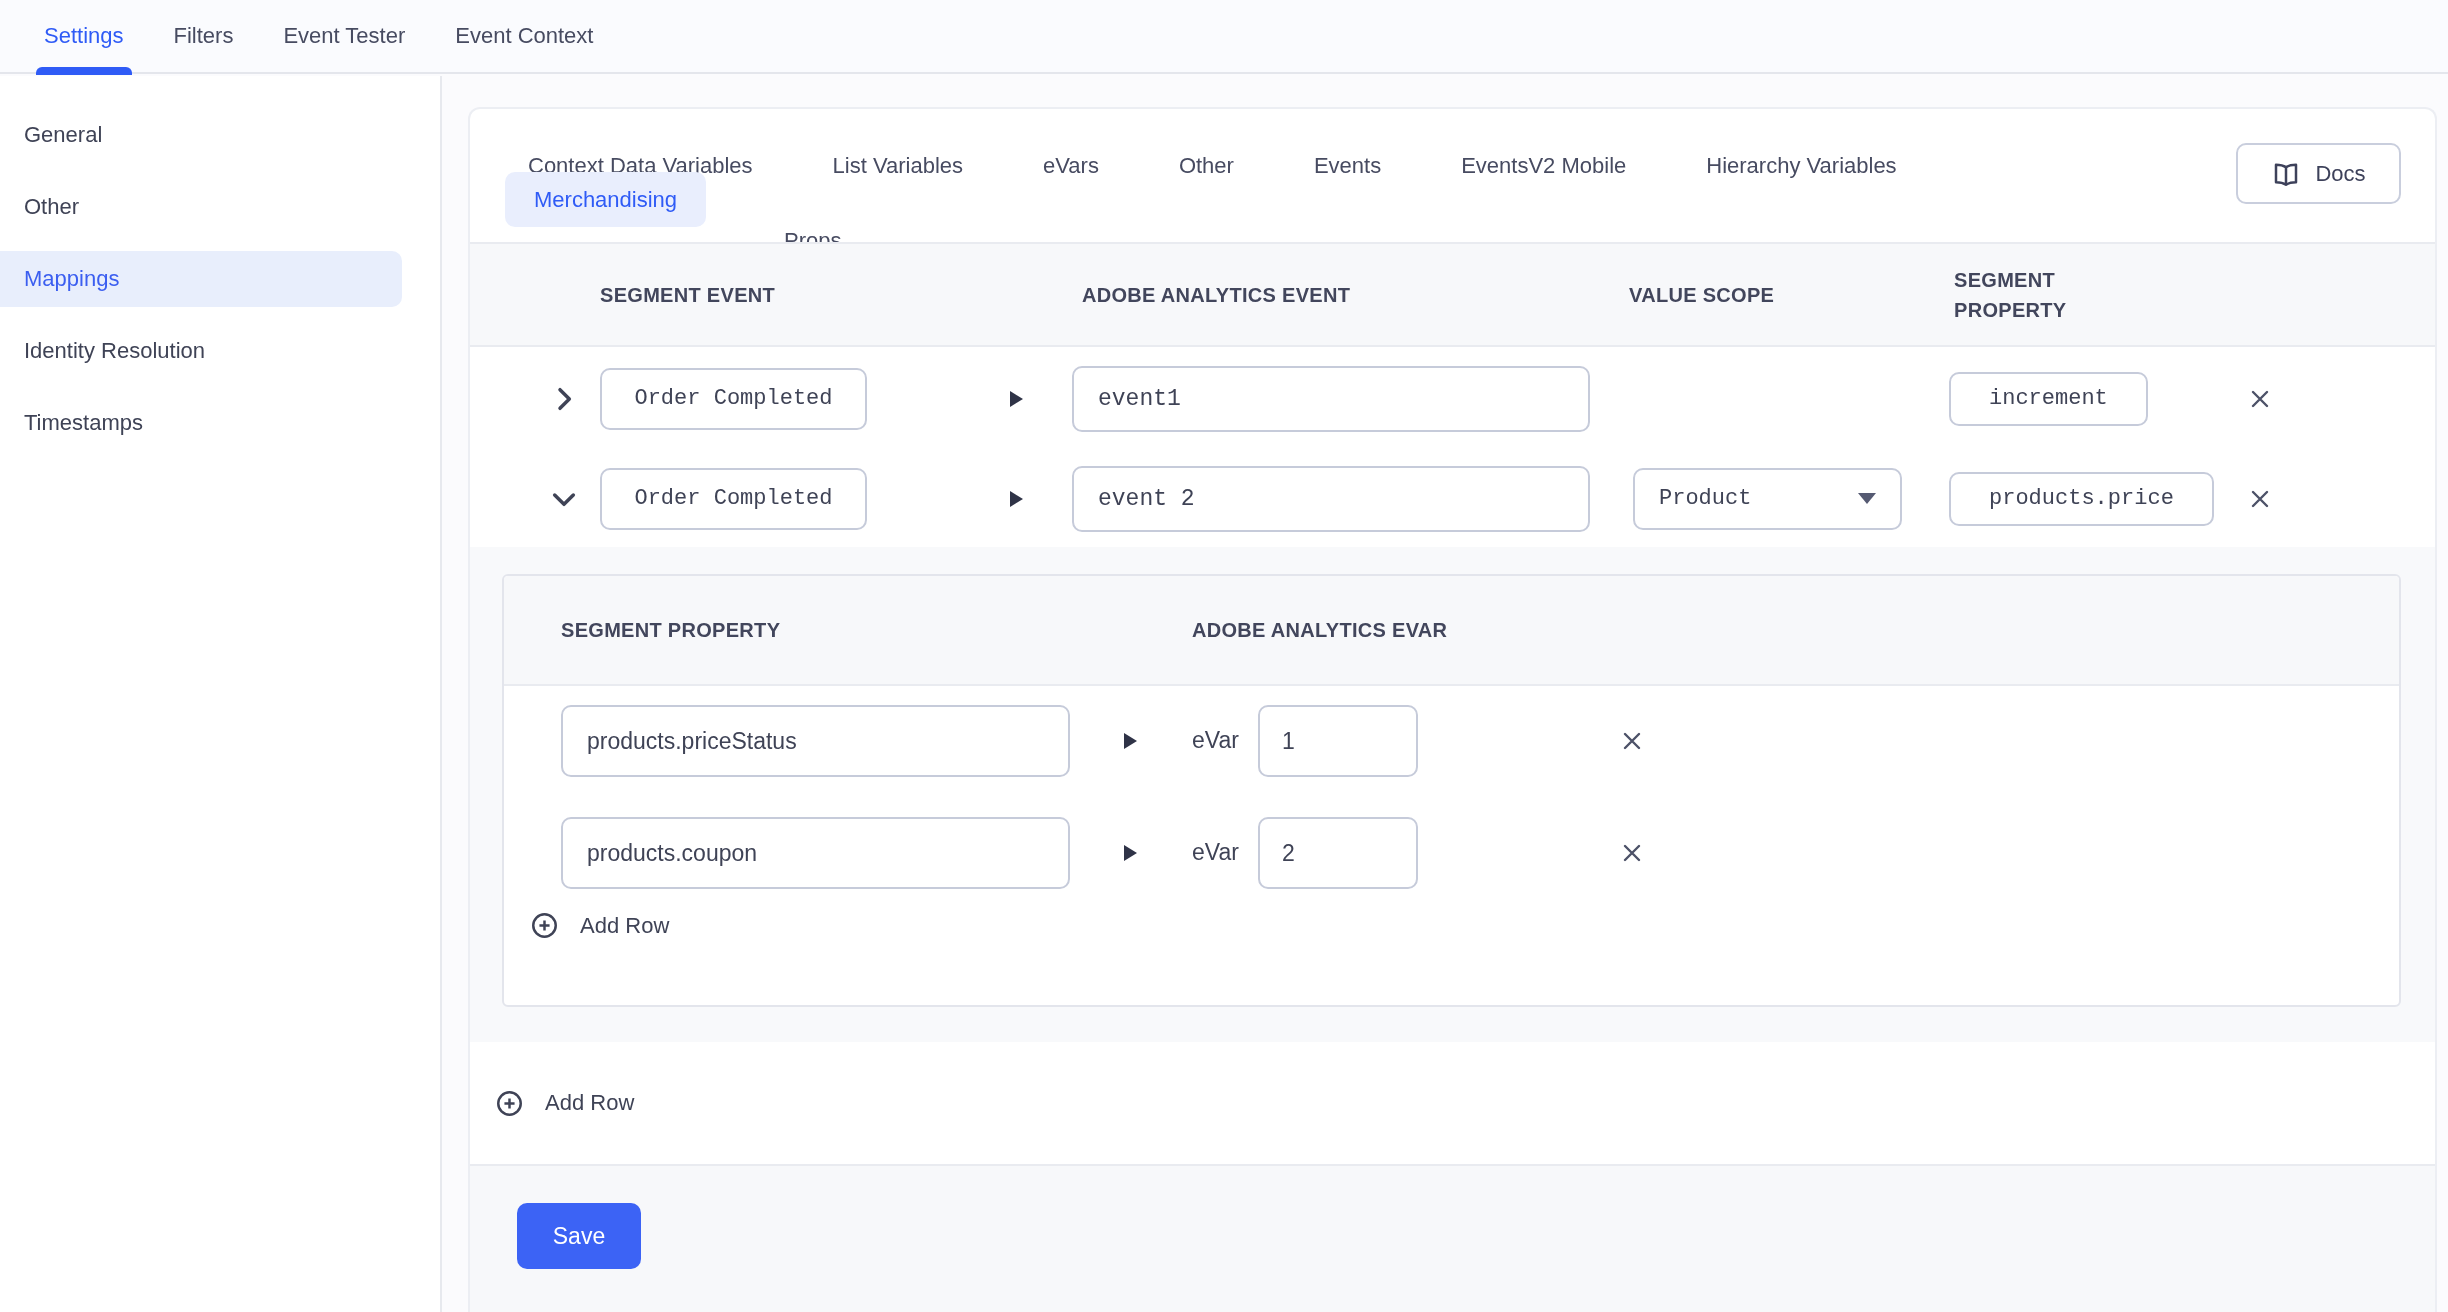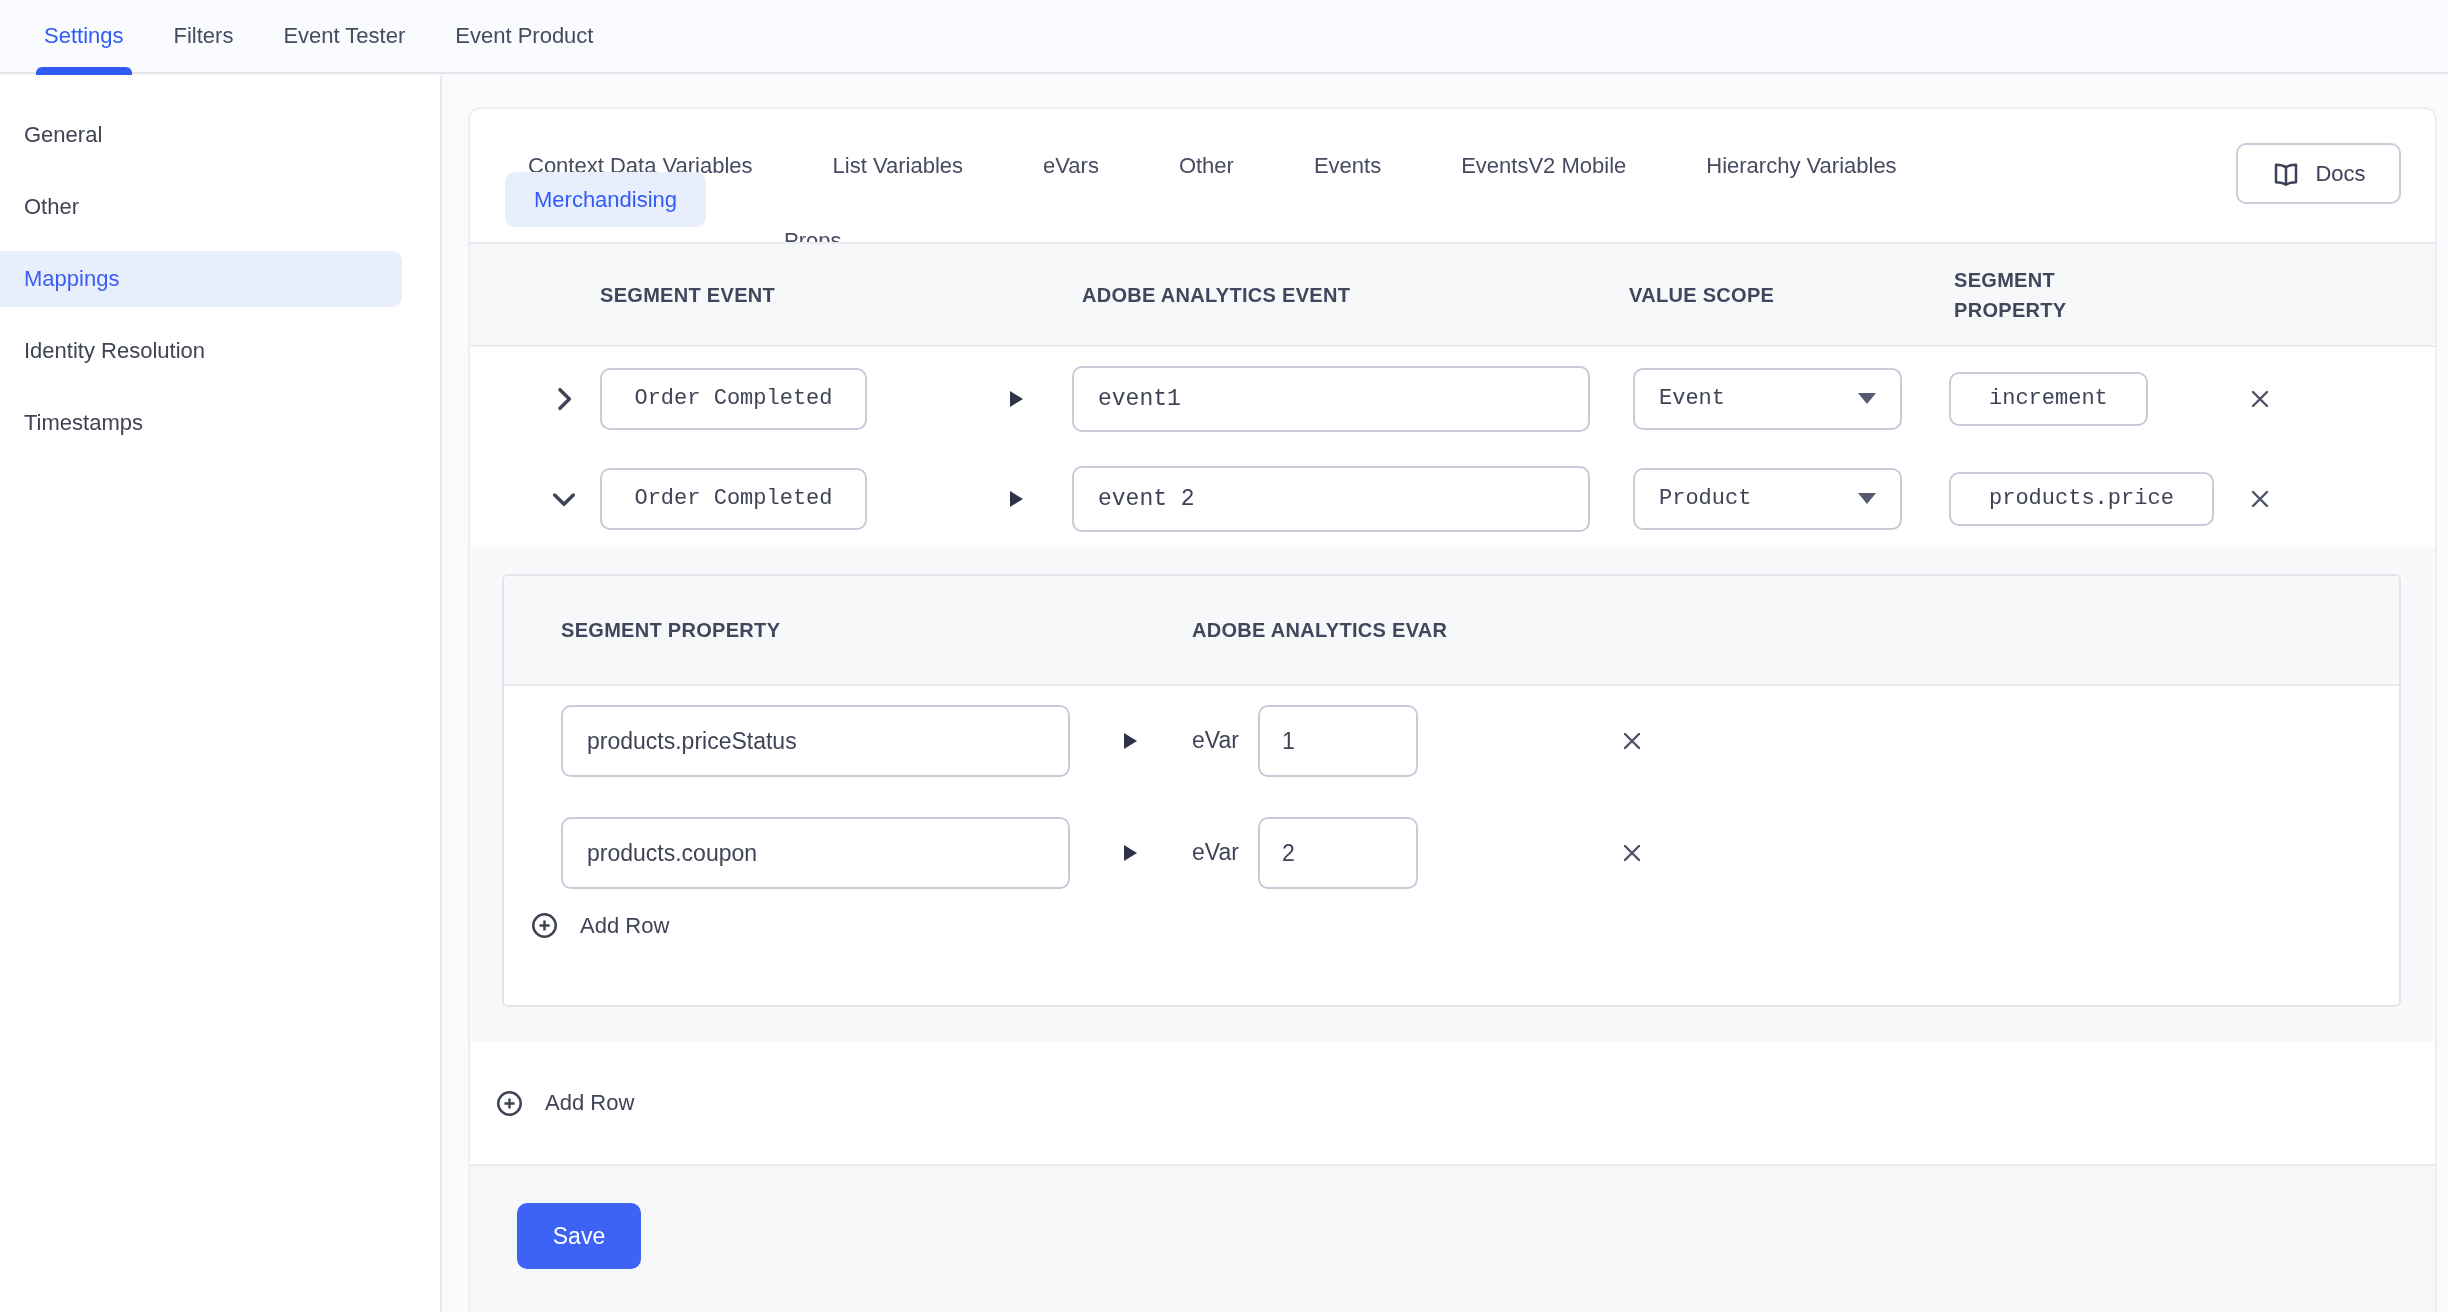--- a/index.html
+++ b/index.html
@@ -147,21 +147,21 @@
       <span>Settings</span>
       <span class="nav-underline"></span>
     </div>
     <div class="topnav-item">
       <span>Filters</span>
     </div>
     <div class="topnav-item">
       <span>Event Tester</span>
     </div>
     <div class="topnav-item">
-      <span>Event Product</span>
+      <span>Event Context</span>
     </div>
   </div>
 
   <div class="sidebar">
     <div class="side-item">
 
       <span class="side-label">General</span>
     </div>
     <div class="side-item">
 
@@ -212,24 +212,20 @@
         <span class="th c4">SEGMENT PROPERTY</span>
       </div>
 
       <div class="trow r1">
         <svg class="vc chev" viewBox="0 0 24 24" fill="none" stroke="#3f4356" stroke-width="2.6" stroke-linecap="round" stroke-linejoin="round">
             <polyline points="9 5 16 12 9 19"></polyline>
           </svg>
         <div class="vc btn-box">Order Completed</div>
         <span class="vc tri-right"></span>
         <input class="vc txt-input" value="event1" style="">
-        <div class="vc select-box">
-          <span>Event</span>
-          <span class="caret-down"></span>
-        </div>
         <div class="vc segprop-box">increment</div>
         <span class="vc x-btn">
           <svg viewBox="0 0 24 24" width="28" height="28">
               <path d="M6 6l12 12M18 6L6 18" stroke="#4d5268" stroke-width="2.1" stroke-linecap="round"></path>
             </svg>
         </span>
       </div>
 
       <div class="trow r2">
         <svg class="vc chev" viewBox="0 0 24 24" fill="none" stroke="#3f4356" stroke-width="2.6" stroke-linecap="round" stroke-linejoin="round">

